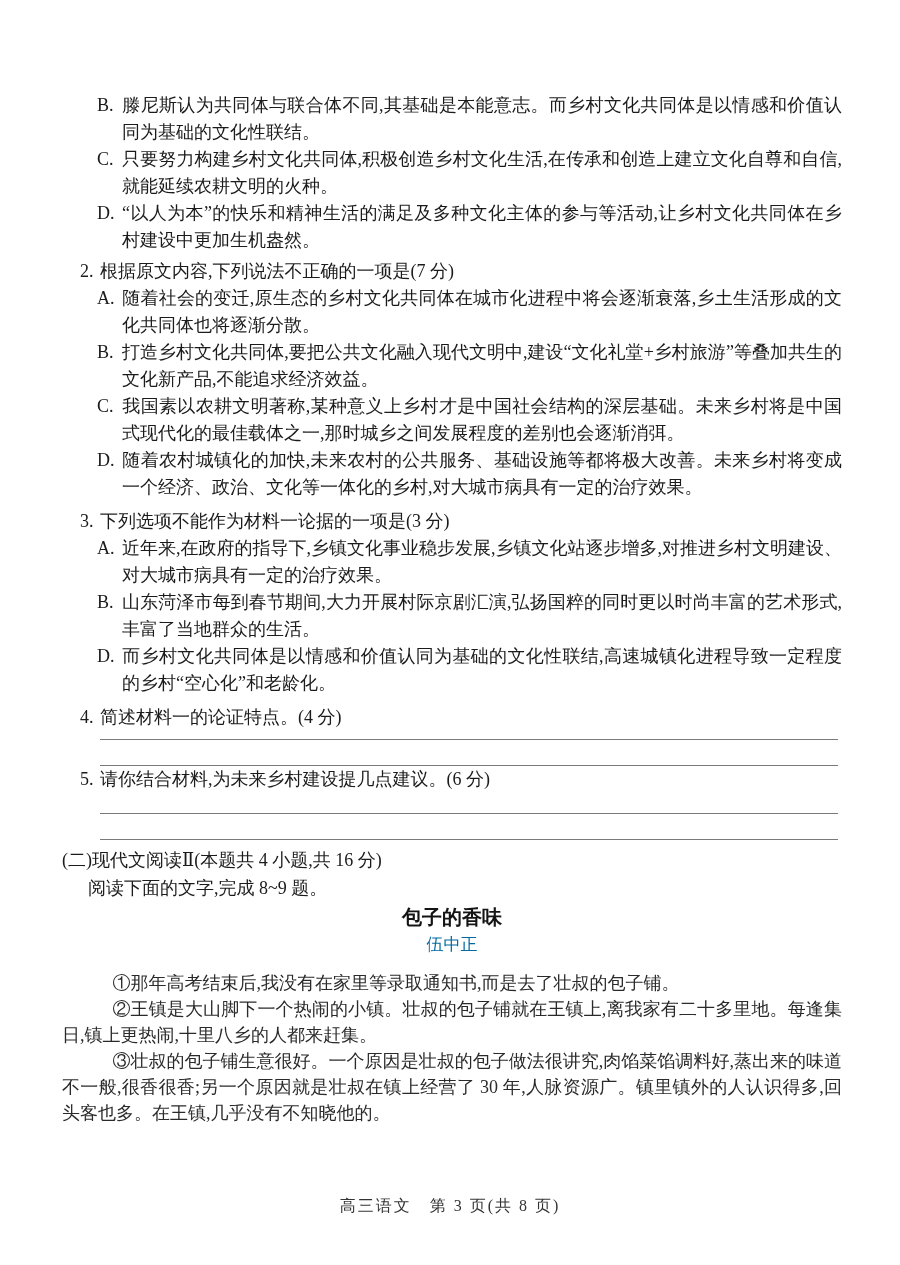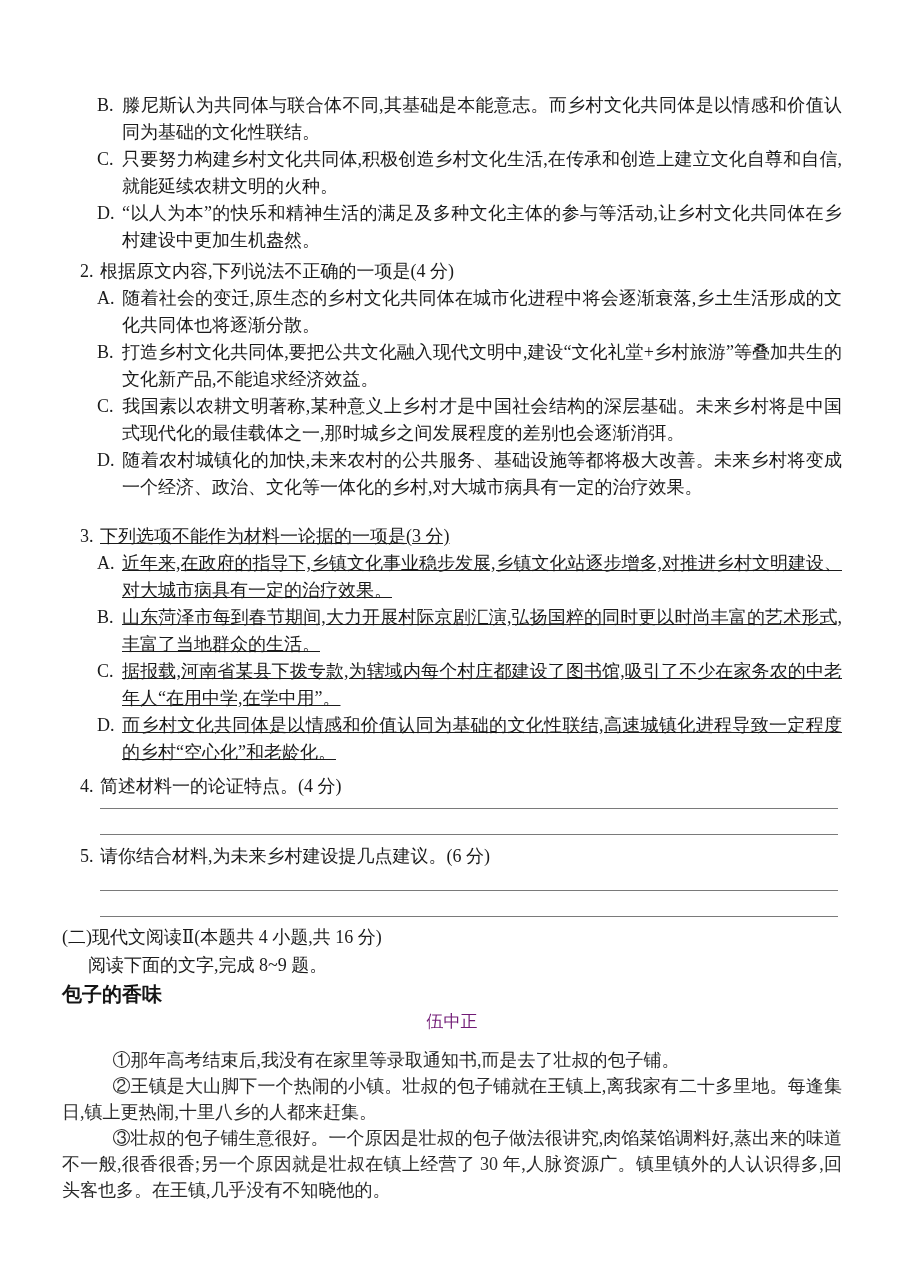--- a/index.html
+++ b/index.html
@@ -10,72 +10,71 @@
     background:#ffffff;
     box-sizing:border-box;
     padding:92px 58px 0 62px;
     font-family:"Liberation Serif","DejaVu Serif",serif;
     color:#1b1b1b;
     overflow:hidden;
   }
   .qarea { font-size:18px; line-height:27px; }
   .question { margin-left:18px; }
   .q2 { margin-top:4px; }
-  .q3 { margin-top:22px;text-decoration:underline; }
+  .q3 { margin-top:7px; }
   .q4 { margin-top:7px; }
-  .q5 { margin-top:8px; }
+  .q5 { }
   .stem { text-align:justify; }
   .q-num { display:inline-block; width:20px; text-indent:0; }
   .option { padding-left:42px; text-indent:-25px; text-align:justify; }
   .opt-label { display:inline-block; width:25px; text-indent:0; }
   .answer-block { margin-left:38px; margin-right:4px; }
   .answer-row { border-bottom:1px solid #7a7a7a; }
   .answer-row.h8  { height:8px; }
   .answer-row.h20 { height:20px; }
   .answer-row.h26 { height:25px; }
   .section2 { margin-top:6px; }
   .section-heading { font-size:18px; line-height:28px; text-align:justify; }
   .instruction { margin-left:26px; font-size:18px; line-height:28px; }
   .reading-title {
-    font-family:"Liberation Sans","DejaVu Sans",sans-serif;
+    text-align:center; font-family:"Liberation Sans","DejaVu Sans",sans-serif;
     font-weight:bold; font-size:20px; line-height:30px; color:#141414;
   }
-  .reading-author { text-align:center; font-size:17px; line-height:26px; color:#701a75; }
+  .reading-author { text-align:center; font-size:17px; line-height:26px; color:#0369a1; }
   .story { margin-top:12px; font-size:18px; line-height:26px; color:#2a2a2a; text-align:justify; }
   .story p { margin:0; text-indent:2.8em; }
   .footer {
     position:absolute; left:0; right:0; top:1196px;
     text-align:center; font-size:16px; letter-spacing:2px; color:#333333;
   }
 </style>
 </head>
 <body>
 
 <div class="page">
   <div class="qarea">
 
     <div class="question">
       <div class="option"><span class="opt-label">B.</span><span>滕尼斯认为共同体与联合体不同,其基础是本能意志。而乡村文化共同体是以情感和价值认同为基础的文化性联结。</span></div>
       <div class="option"><span class="opt-label">C.</span><span>只要努力构建乡村文化共同体,积极创造乡村文化生活,在传承和创造上建立文化自尊和自信,就能延续农耕文明的火种。</span></div>
       <div class="option"><span class="opt-label">D.</span><span>“以人为本”的快乐和精神生活的满足及多种文化主体的参与等活动,让乡村文化共同体在乡村建设中更加生机盎然。</span></div>
     </div>
 
     <div class="question q2">
-      <div class="stem"><span class="q-num">2.</span><span>根据原文内容,下列说法不正确的一项是(4 分)</span></div>
+      <div class="stem"><span class="q-num">2.</span><span>根据原文内容,下列说法不正确的一项是(7 分)</span></div>
       <div class="option"><span class="opt-label">A.</span><span>随着社会的变迁,原生态的乡村文化共同体在城市化进程中将会逐渐衰落,乡土生活形成的文化共同体也将逐渐分散。</span></div>
       <div class="option"><span class="opt-label">B.</span><span>打造乡村文化共同体,要把公共文化融入现代文明中,建设“文化礼堂+乡村旅游”等叠加共生的文化新产品,不能追求经济效益。</span></div>
       <div class="option"><span class="opt-label">C.</span><span>我国素以农耕文明著称,某种意义上乡村才是中国社会结构的深层基础。未来乡村将是中国式现代化的最佳载体之一,那时城乡之间发展程度的差别也会逐渐消弭。</span></div>
       <div class="option"><span class="opt-label">D.</span><span>随着农村城镇化的加快,未来农村的公共服务、基础设施等都将极大改善。未来乡村将变成一个经济、政治、文化等一体化的乡村,对大城市病具有一定的治疗效果。</span></div>
     </div>
 
     <div class="question q3">
       <div class="stem"><span class="q-num">3.</span><span>下列选项不能作为材料一论据的一项是(3 分)</span></div>
       <div class="option"><span class="opt-label">A.</span><span>近年来,在政府的指导下,乡镇文化事业稳步发展,乡镇文化站逐步增多,对推进乡村文明建设、对大城市病具有一定的治疗效果。</span></div>
       <div class="option"><span class="opt-label">B.</span><span>山东菏泽市每到春节期间,大力开展村际京剧汇演,弘扬国粹的同时更以时尚丰富的艺术形式,丰富了当地群众的生活。</span></div>
-      <div class="option"><span class="opt-label">C.</span><span>据报载,河南省某县下拨专款,为辖域内每个村庄都建设了图书馆,吸引了不少在家务农的中老年人“在用中学,在学中用”。</span></div>
       <div class="option"><span class="opt-label">D.</span><span>而乡村文化共同体是以情感和价值认同为基础的文化性联结,高速城镇化进程导致一定程度的乡村“空心化”和老龄化。</span></div>
     </div>
 
     <div class="question q4">
       <div class="stem"><span class="q-num">4.</span><span>简述材料一的论证特点。(4 分)</span></div>
     </div>
     <div class="answer-block">
       <div class="answer-row h8"></div>
       <div class="answer-row h26"></div>
     </div>
@@ -94,13 +93,14 @@
     <div class="instruction">阅读下面的文字,完成 8~9 题。</div>
     <div class="reading-title">包子的香味</div>
     <div class="reading-author">伍中正</div>
     <div class="story">
       <p>①那年高考结束后,我没有在家里等录取通知书,而是去了壮叔的包子铺。</p>
       <p>②王镇是大山脚下一个热闹的小镇。壮叔的包子铺就在王镇上,离我家有二十多里地。每逢集日,镇上更热闹,十里八乡的人都来赶集。</p>
       <p>③壮叔的包子铺生意很好。一个原因是壮叔的包子做法很讲究,肉馅菜馅调料好,蒸出来的味道不一般,很香很香;另一个原因就是壮叔在镇上经营了 30 年,人脉资源广。镇里镇外的人认识得多,回头客也多。在王镇,几乎没有不知晓他的。</p>
     </div>
   </div>
 
+  <div class="footer">高三语文　第 3 页(共 8 页)</div>
 </div>
 
 </body></html>

